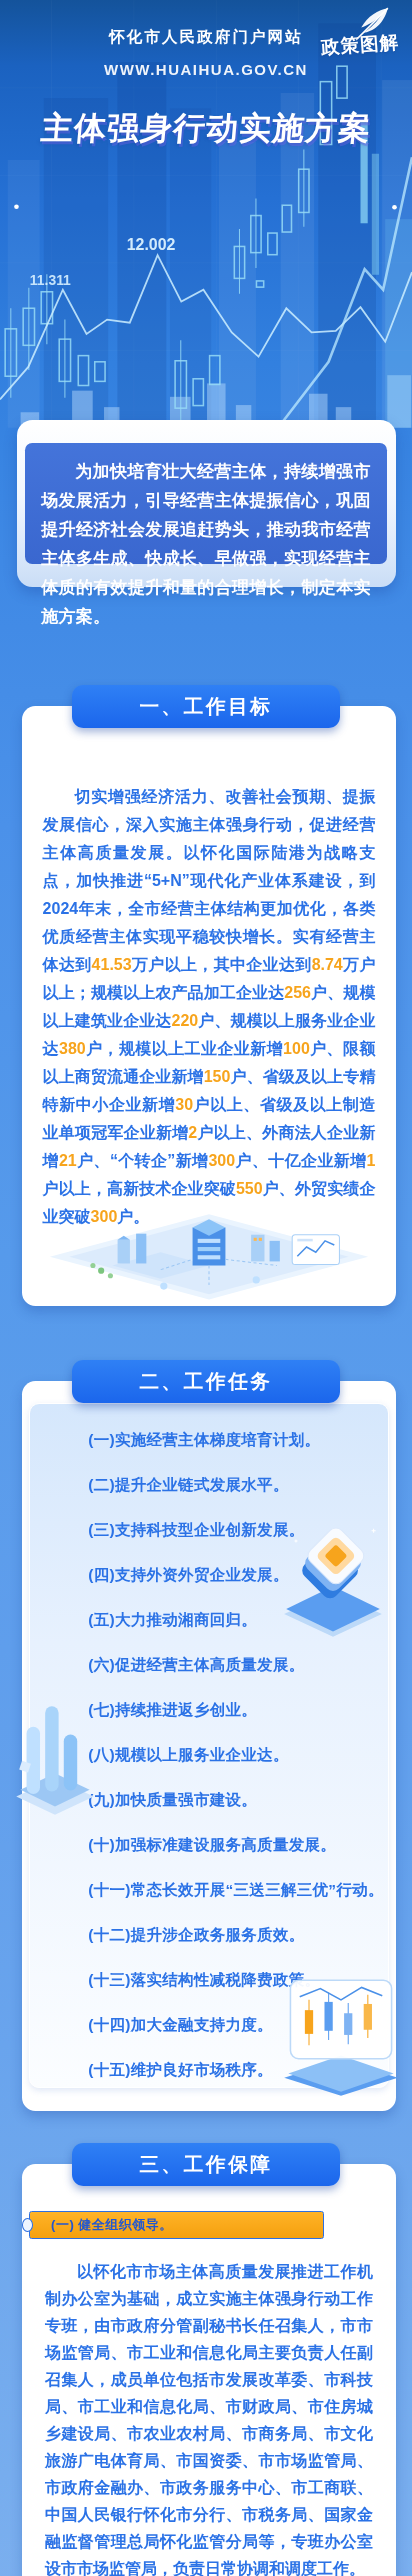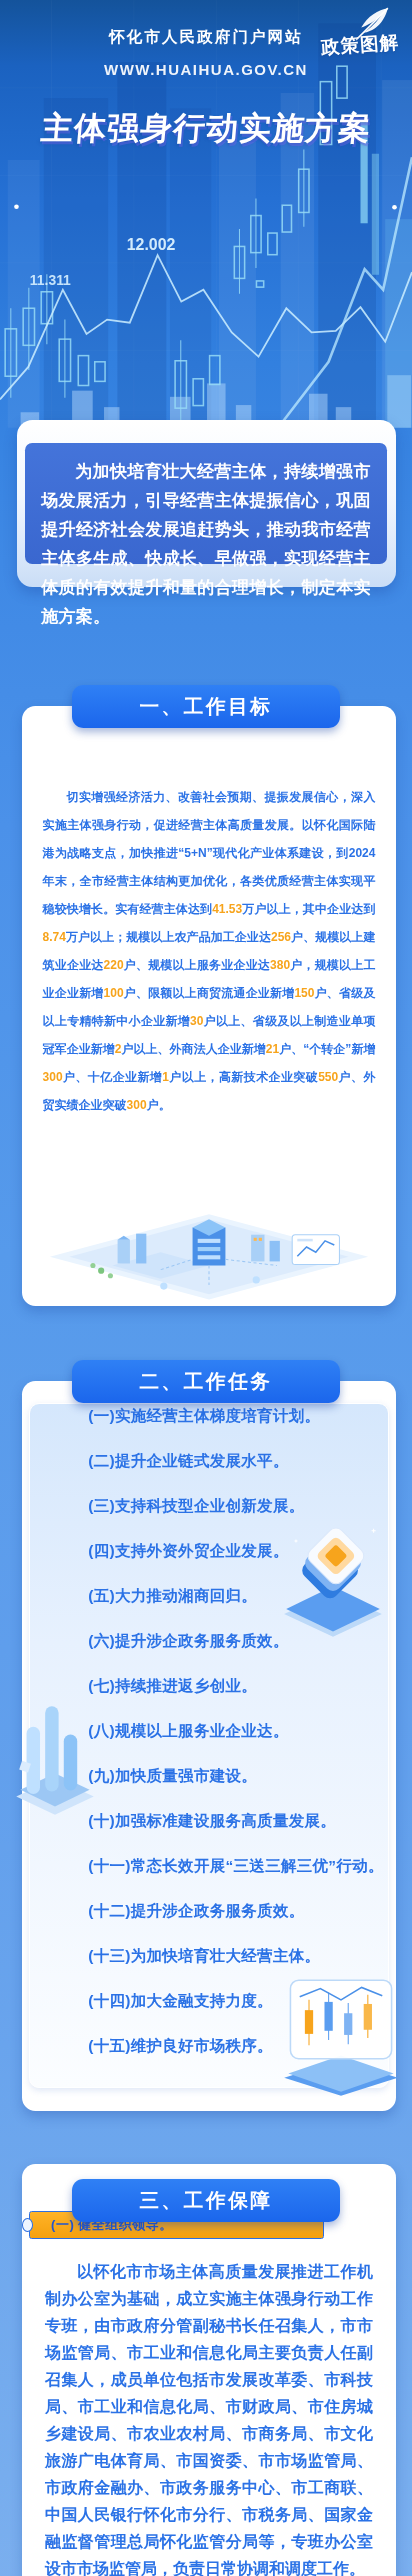--- a/index.html
+++ b/index.html
@@ -28,37 +28,37 @@
   .intro-box{position:absolute;top:23px;left:8.2px;right:8.2px;bottom:23px;border-radius:7.2px;
     background:linear-gradient(180deg,#4474da 0%,#3a67cf 100%);
     padding:14px 16.5px;}
   .intro-text{margin:0;color:#fff;font-size:17px;font-weight:700;line-height:29px;text-align:justify;text-indent:2em;letter-spacing:0.3px;}
   
   .pill{position:absolute;left:50%;transform:translateX(-50%);width:268px;height:43px;border-radius:11.3px;
     background:linear-gradient(180deg,#2f80f5 0%,#1b66ec 100%);
     box-shadow:0 4.1px 8.2px rgba(16,60,160,.38);
     display:flex;align-items:center;justify-content:center;
     color:#fff;font-size:19.6px;font-weight:800;letter-spacing:2.6px;z-index:5;font-family:Liberation Serif, serif;}
-  .pill-1{top:685px;} .pill-2{top:1360px;} .pill-3{top:2143px;margin-top:36px;}
+  .pill-1{top:685px;} .pill-2{top:1360px;} .pill-3{top:2143px;}
   
   .card{position:absolute;left:22px;width:374px;background:#ffffff;border-radius:13.4px;
     box-shadow:0 5.2px 11.3px rgba(20,60,150,.25);z-index:2;}
   .card-1{top:706px;height:600px;padding:77px 20.6px 0;}
   .card-2{top:1381px;height:730px;}
   .card-3{top:2164px;height:1036px;padding:47px 23px 0;overflow:hidden;}
-  .goal-text{margin:0;font-size:12px;font-weight:700;line-height:28px;color:#2b72e6;text-align:justify;text-indent:2em;position:relative;z-index:2;}
+  .goal-text{margin:0;font-size:16px;font-weight:700;line-height:28px;color:#2b72e6;text-align:justify;text-indent:2em;position:relative;z-index:2;}
   .goal-text .hl{color:#f7a41c;}
   .city-illu{position:absolute;left:13px;right:13px;bottom:3.1px;z-index:1;}
   
   .task-box{position:absolute;top:21.6px;left:7.2px;right:7.2px;bottom:23px;border-radius:10.3px;
     border:1.5px solid #ffffff;
     background:linear-gradient(180deg,#d5e7fc 0%,#e7f1fe 35%,#fbfdff 100%);
     box-shadow:0 2.1px 6.2px rgba(60,110,200,.15);}
   .task-list{list-style:none;margin:0;padding:2.1px 0 0 58px;position:relative;z-index:2;}
-  .task-list li{height:45px;display:flex;align-items:flex-start;font-size:15.5px;font-weight:700;color:#2b72e6;letter-spacing:0.3px;}
+  .task-list li{height:45px;display:flex;align-items:flex-end;font-size:15.5px;font-weight:700;color:#2b72e6;letter-spacing:0.3px;}
   .deco{position:absolute;z-index:3;}
   .deco-books{top:129px;right:9.3px;}
   .deco-bars{top:289px;left:-11.3px;}
   .deco-candle{top:592px;right:-7.2px;}
   
   .sg-block{margin-bottom:13.4px;}
   .sg-bar{position:relative;width:295px;height:28px;margin-left:-16.5px;margin-bottom:18.5px;
     background:linear-gradient(180deg,#ffb327 0%,#f5a00e 100%);
     border:1.5px solid #2e6fe0;border-radius:2.6px;
     display:flex;align-items:center;padding-left:21.6px;
@@ -217,42 +217,42 @@
           <li>
             <span>(三)支持科技型企业创新发展。</span>
           </li>
           <li>
             <span>(四)支持外资外贸企业发展。</span>
           </li>
           <li>
             <span>(五)大力推动湘商回归。</span>
           </li>
           <li>
-            <span>(六)提升涉企政务服务质效。</span>
+            <span>(六)促进经营主体高质量发展。</span>
           </li>
           <li>
             <span>(七)持续推进返乡创业。</span>
           </li>
           <li>
             <span>(八)规模以上服务业企业达。</span>
           </li>
           <li>
             <span>(九)加快质量强市建设。</span>
           </li>
           <li>
             <span>(十)加强标准建设服务高质量发展。</span>
           </li>
           <li>
             <span>(十一)常态长效开展“三送三解三优”行动。</span>
           </li>
           <li>
             <span>(十二)提升涉企政务服务质效。</span>
           </li>
           <li>
-            <span>(十三)为加快培育壮大经营主体。</span>
+            <span>(十三)落实结构性减税降费政策。</span>
           </li>
           <li>
             <span>(十四)加大金融支持力度。</span>
           </li>
           <li>
             <span>(十五)维护良好市场秩序。</span>
           </li>
         </ul>
     </div>
     <svg class="deco deco-books" width="108" height="129" viewBox="0 0 210 250">

